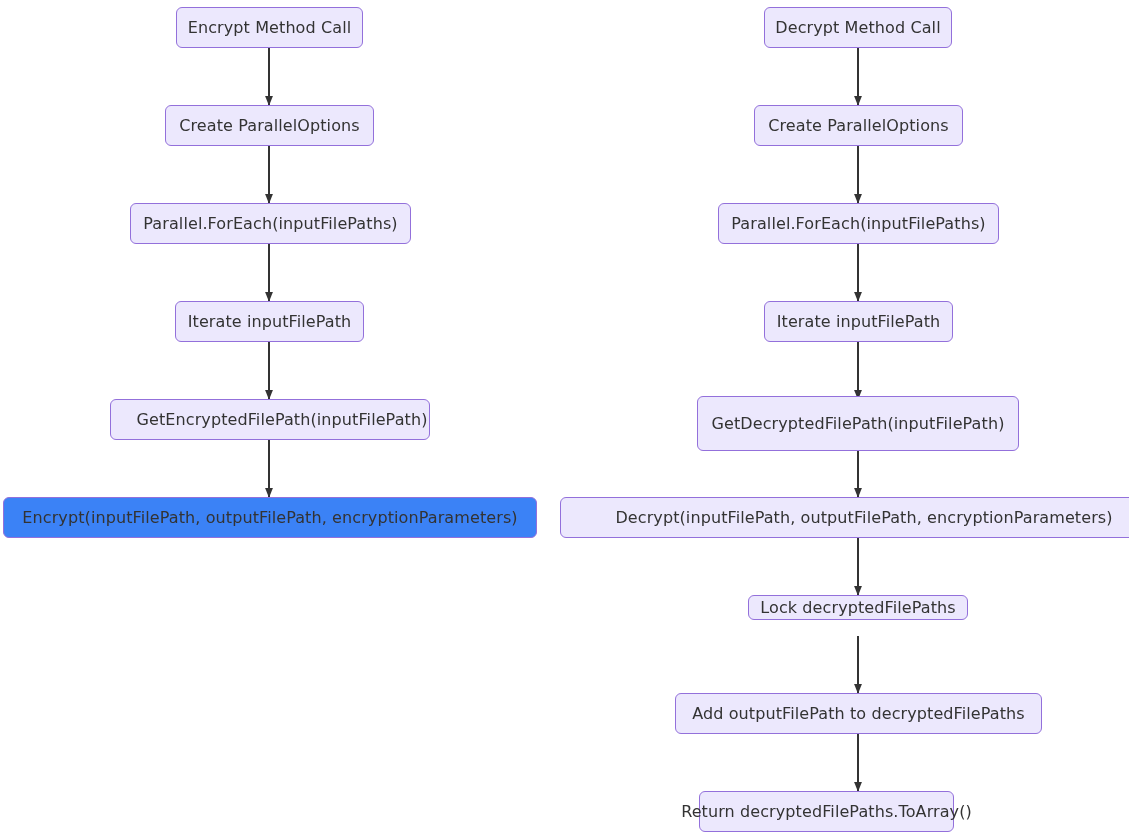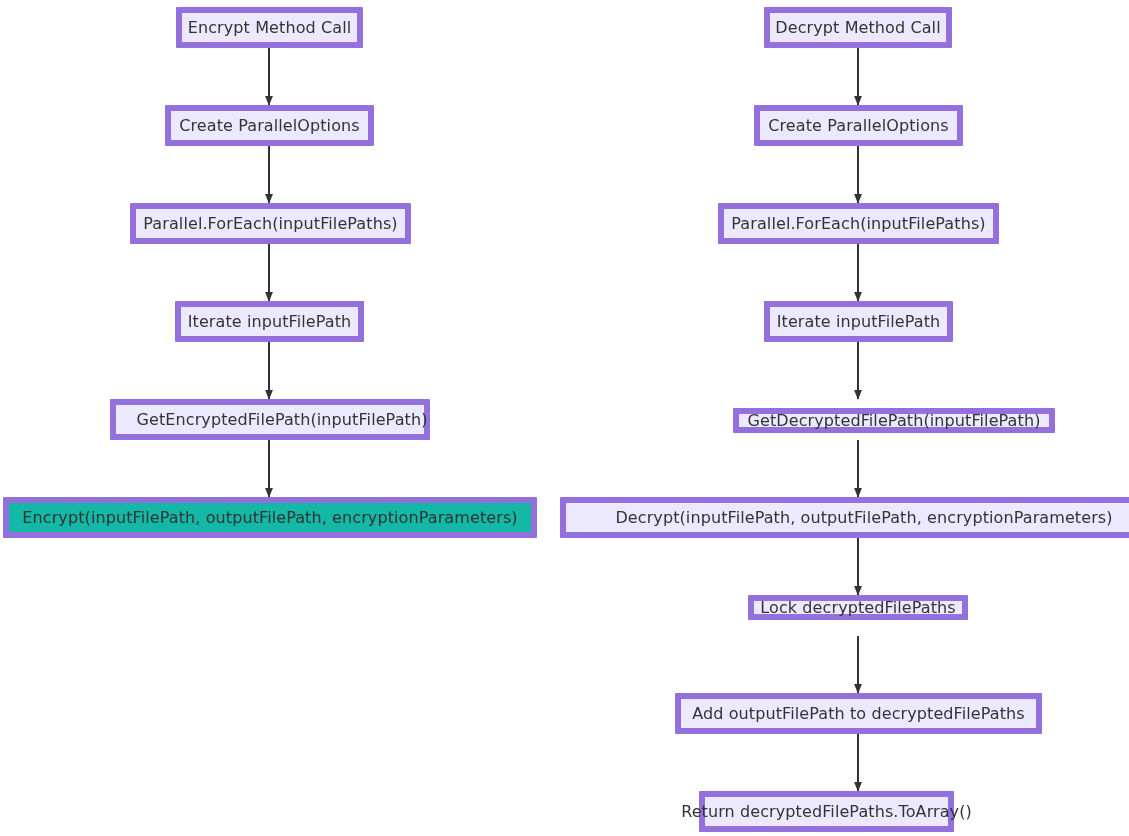--- a/index.html
+++ b/index.html
@@ -32,22 +32,22 @@
     width: 1129px;
     height: 836px;
     pointer-events: none;
   }
 
   
   .flow-node {
     position: absolute;
     box-sizing: border-box;
     background: #ECE8FD;
-    border: 6px solid #0369a1;
-    border-radius: 1px;
+    border: 1px solid #0369a1;
+    border-radius: 6px;
     display: flex;
     align-items: center;
     justify-content: center;
     color: #333333;
     font-size: 16px;
     line-height: 1;
     white-space: nowrap;
     letter-spacing: 0.1px;
   }
   .flow-node .node-label {
@@ -92,36 +92,36 @@
       </div>
       <div class="flow-node" style="left: 130px; top: 203px; width: 281px; height: 41px; background: rgb(236, 232, 253); border-color: rgb(147, 112, 219); color: rgb(51, 51, 51);">
         <span class="node-label">Parallel.ForEach(inputFilePaths)</span>
       </div>
       <div class="flow-node" style="left: 175px; top: 301px; width: 189px; height: 41px; background: rgb(236, 232, 253); border-color: rgb(147, 112, 219); color: rgb(51, 51, 51);">
         <span class="node-label">Iterate inputFilePath</span>
       </div>
       <div class="flow-node" style="left: 110px; top: 399px; width: 320px; height: 41px; background: rgb(236, 232, 253); border-color: rgb(147, 112, 219); color: rgb(51, 51, 51); padding-left: 24px;">
         <span class="node-label">GetEncryptedFilePath(inputFilePath)</span>
       </div>
-      <div class="flow-node" style="left: 3px; top: 497px; width: 534px; height: 41px; background: #14b8a6; border-color: rgb(147, 112, 219); color: rgb(51, 51, 51);">
+      <div class="flow-node" style="left: 3px; top: 497px; width: 534px; height: 41px; background: #3b82f6; border-color: rgb(147, 112, 219); color: rgb(51, 51, 51);">
         <span class="node-label">Encrypt(inputFilePath, outputFilePath, encryptionParameters)</span>
       </div>
       <div class="flow-node" style="left: 764px; top: 7px; width: 188px; height: 41px; background: rgb(236, 232, 253); border-color: rgb(147, 112, 219); color: rgb(51, 51, 51);">
         <span class="node-label">Decrypt Method Call</span>
       </div>
       <div class="flow-node" style="left: 754px; top: 105px; width: 209px; height: 41px; background: rgb(236, 232, 253); border-color: rgb(147, 112, 219); color: rgb(51, 51, 51);">
         <span class="node-label">Create ParallelOptions</span>
       </div>
       <div class="flow-node" style="left: 718px; top: 203px; width: 281px; height: 41px; background: rgb(236, 232, 253); border-color: rgb(147, 112, 219); color: rgb(51, 51, 51);">
         <span class="node-label">Parallel.ForEach(inputFilePaths)</span>
       </div>
       <div class="flow-node" style="left: 764px; top: 301px; width: 189px; height: 41px; background: rgb(236, 232, 253); border-color: rgb(147, 112, 219); color: rgb(51, 51, 51);">
         <span class="node-label">Iterate inputFilePath</span>
       </div>
-      <div class="flow-node" style="left: 697px; top: 408px; width: 322px; height: 25px; background: rgb(236, 232, 253); border-color: rgb(147, 112, 219); color: rgb(51, 51, 51); margin-left: 36px;">
+      <div class="flow-node" style="left: 697px; top: 396px; width: 322px; height: 55px; background: rgb(236, 232, 253); border-color: rgb(147, 112, 219); color: rgb(51, 51, 51);">
         <span class="node-label">GetDecryptedFilePath(inputFilePath)</span>
       </div>
       <div class="flow-node" style="left: 560px; top: 497px; width: 608px; height: 41px; background: rgb(236, 232, 253); border-color: rgb(147, 112, 219); color: rgb(51, 51, 51);">
         <span class="node-label">Decrypt(inputFilePath, outputFilePath, encryptionParameters)</span>
       </div>
       <div class="flow-node" style="left: 748px; top: 595px; width: 220px; height: 25px; background: rgb(236, 232, 253); border-color: rgb(147, 112, 219); color: rgb(51, 51, 51);">
         <span class="node-label">Lock decryptedFilePaths</span>
       </div>
       <div class="flow-node" style="left: 675px; top: 693px; width: 367px; height: 41px; background: rgb(236, 232, 253); border-color: rgb(147, 112, 219); color: rgb(51, 51, 51); text-align: center;">
         <span class="node-label">Add outputFilePath to decryptedFilePaths</span>

